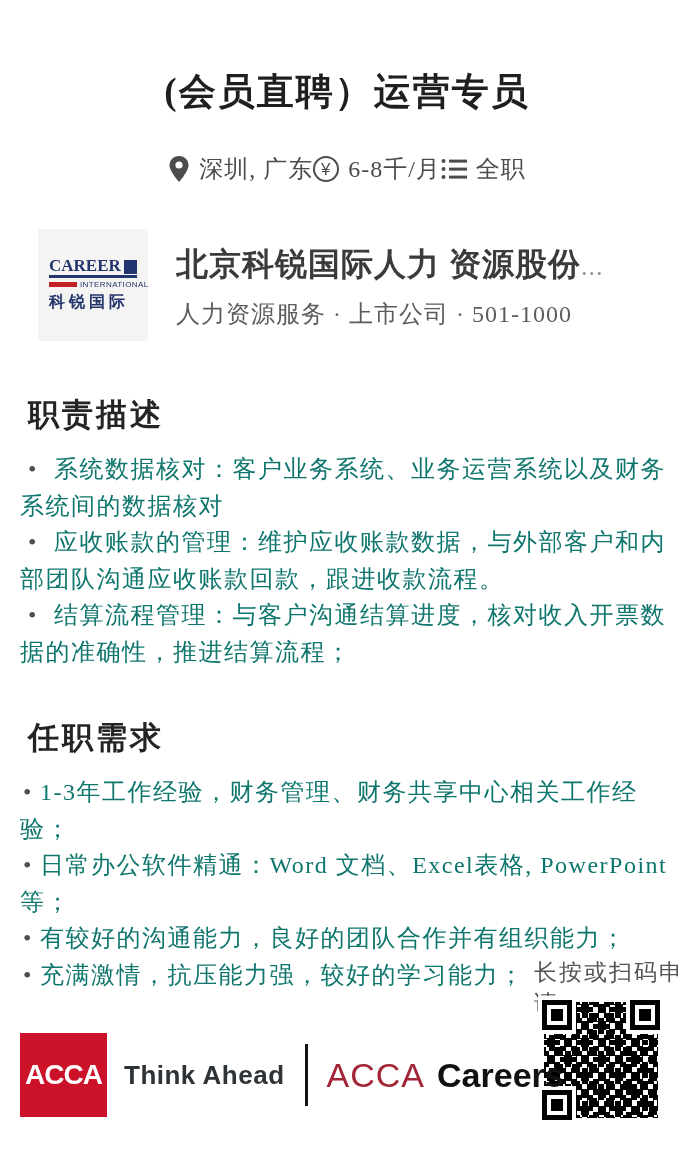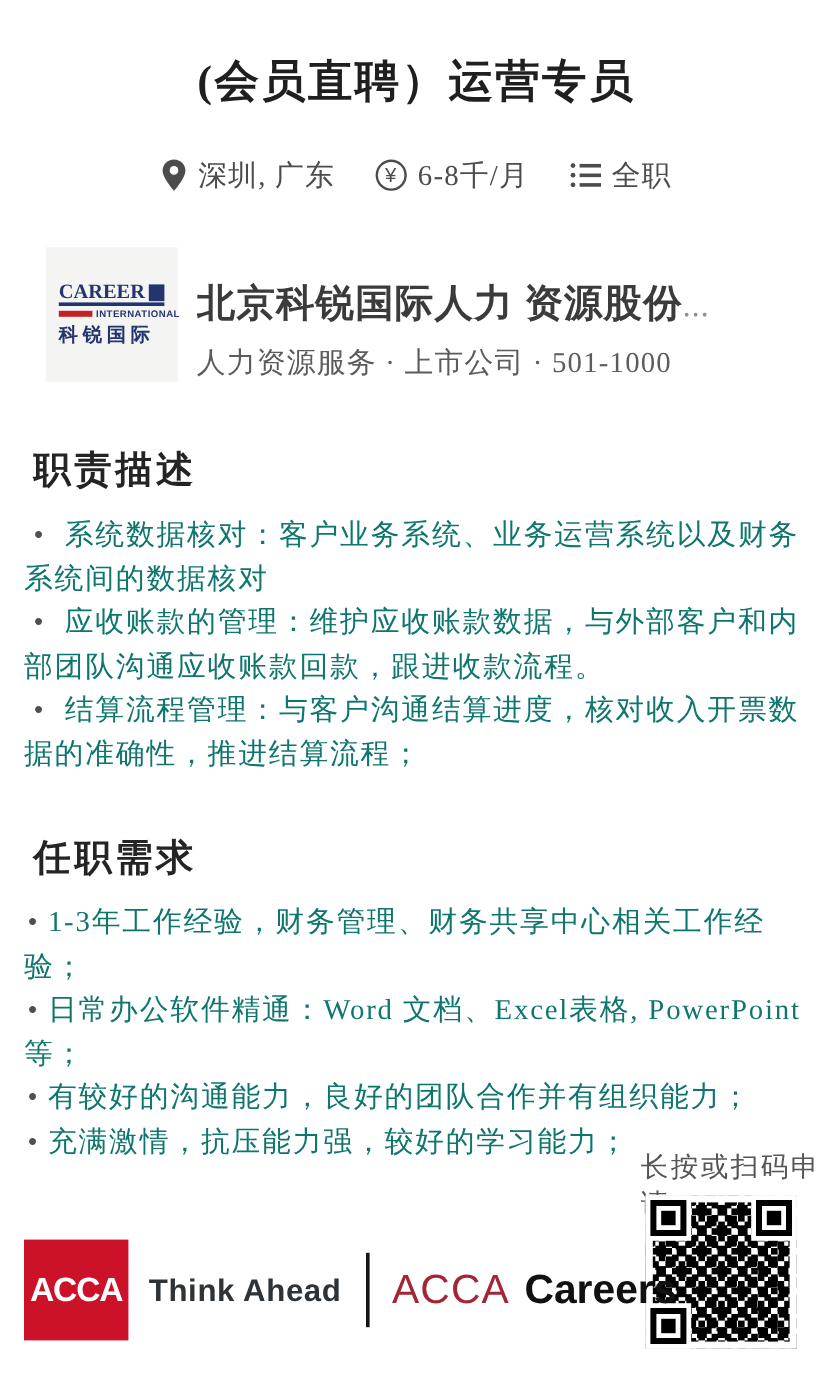--- a/index.html
+++ b/index.html
@@ -2,54 +2,54 @@
 <html><head>
 <meta charset="utf-8">
 <style>
   * { box-sizing: border-box; }
   html, body { margin: 0; padding: 0; background: #ffffff; }
   body { width: 694px; height: 1165px; font-family: "Liberation Serif", serif; }
   .page { position: relative; width: 694px; height: 1165px; background: #fff; overflow: hidden; }
 
   
   .job-title {
-    margin: 0; padding-top: 46px;
+    margin: 0; padding-top: 69px;
     text-align: center;
     font-size: 37px; line-height: 46px; font-weight: 700;
     color: #1f1f1f; letter-spacing: 2px;
   }
 
   
   .meta-row {
     margin-top: 38px;
-    display: flex; justify-content: center; align-items: center; gap: 34px;
+    display: flex; justify-content: center; align-items: center; 
     font-size: 24px; color: #4c4c4c; letter-spacing: 1px;
   }
   .meta-item { display: flex; align-items: center; gap: 9px; }
   .meta-item svg { display: block; }
   .yen-circle {
     width: 26px; height: 26px; border: 2px solid #4c4c4c; border-radius: 50%;
     display: flex; align-items: center; justify-content: center;
     font-size: 17px; line-height: 1; color: #4c4c4c;
     font-family: "Liberation Sans", sans-serif;
   }
 
   
-  .company-row { margin: 44px 28px 0 38px; display: flex; gap: 16px; align-items: flex-end; }
+  .company-row { margin: 44px 28px 0 38px; display: flex; gap: 28px; align-items: center; }
   .company-logo-box {
     width: 110px; height: 112px; background: #f4f4f2; flex: 0 0 auto;
     display: flex; align-items: center; justify-content: center;
   }
   .cl-inner { width: 88px; font-family: "Liberation Serif", serif; }
   .cl-row1 { display: flex; align-items: flex-end; border-bottom: 3px solid #23356e; padding-bottom: 1px; }
   .cl-career { font-size: 17px; line-height: 17px; font-weight: 700; color: #23356e; letter-spacing: 0px; }
   .cl-block { flex: 1; height: 14px; background: #23356e; margin-left: 3px; }
   .cl-row2 { display: flex; align-items: center; margin-top: 2px; }
   .cl-redbar { width: 28px; height: 5px; background: #c42127; margin-right: 3px; flex: 0 0 auto; }
-  .cl-intl { font-size: 8px; font-weight: 700; color: #23356e; letter-spacing: 0.4px; font-family: "Liberation Sans", sans-serif; }
+  .cl-intl { font-size: 8px; font-weight: 400; color: #23356e; letter-spacing: 0.4px; font-family: "Liberation Sans", sans-serif; }
   .cl-row3 { margin-top: 3px; display: flex; justify-content: space-between; font-size: 16px; font-weight: 700; color: #23356e; }
 
   .company-info { padding-top: 2px; min-width: 0; }
   .company-name {
     font-size: 32px; line-height: 42px; font-weight: 700; color: #3b3b3b;
     letter-spacing: 1px; white-space: nowrap; overflow: hidden;
   }
   .company-name .ellipsis { color: #8d8d8d; font-weight: 400; font-size: 26px; }
   .company-details { margin-top: 10px; font-size: 24px; color: #5c5c5c; letter-spacing: 1px; white-space: nowrap; }
 

